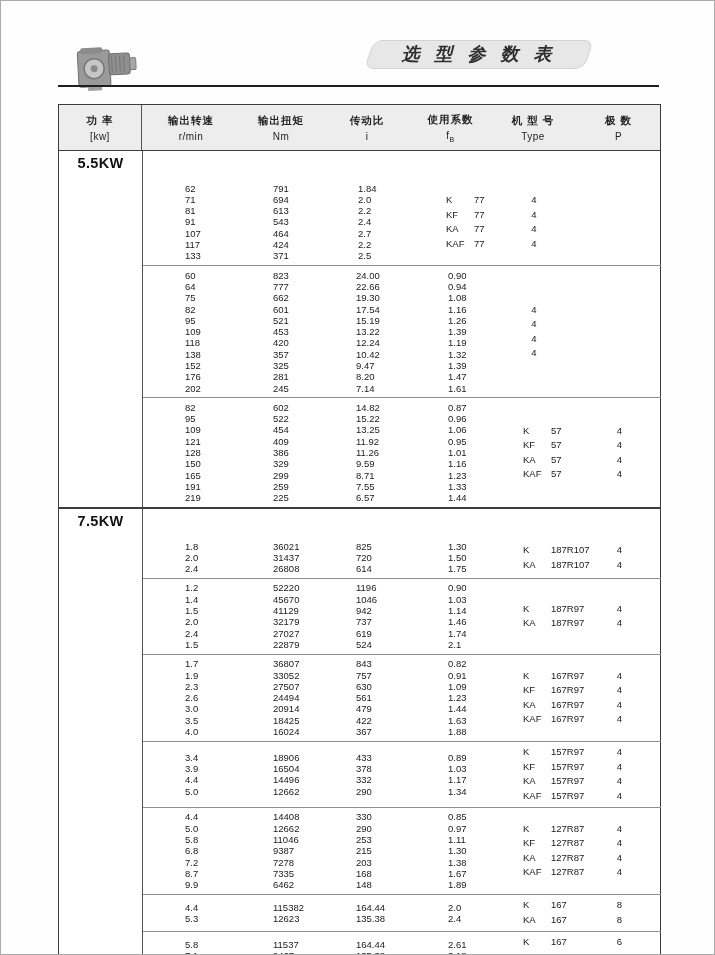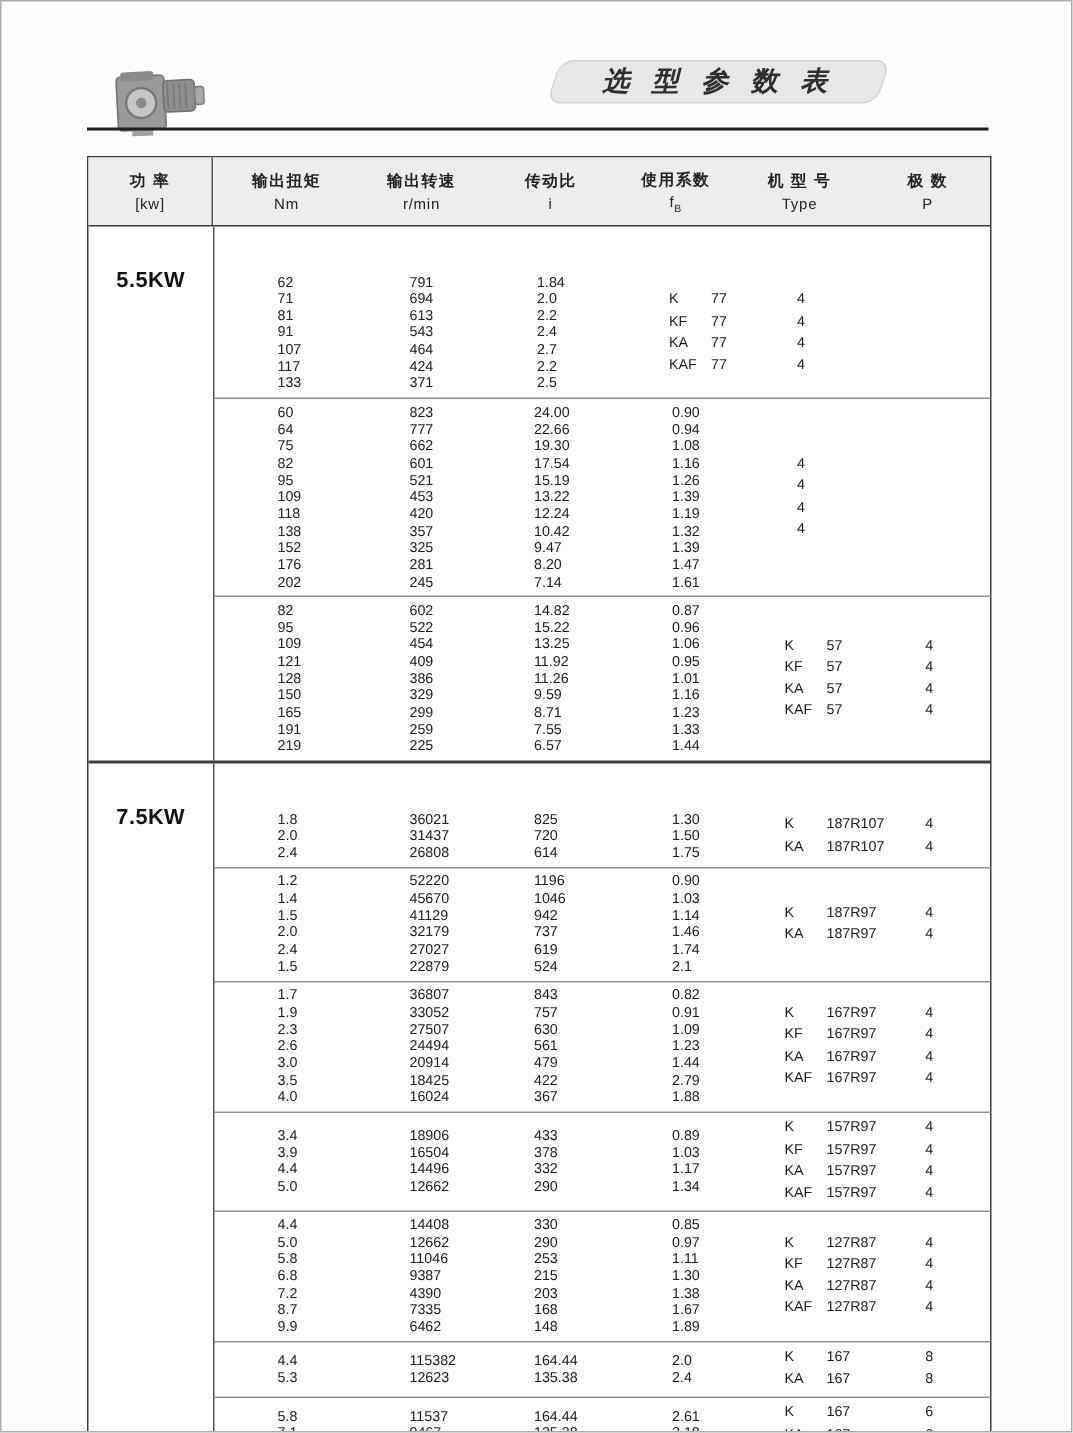--- a/index.html
+++ b/index.html
@@ -37,21 +37,21 @@
   }
   .th{display:flex;flex-direction:column;justify-content:center;align-items:center;gap:3px;}
   .th-power{border-right:1px solid #555;}
   .th1{font-size:10.5px;font-weight:600;letter-spacing:1px;color:#222;}
   .th2{font-size:10px;color:#222;letter-spacing:0.5px;}
   .th2 sub{font-size:7px;}
   .sec{display:flex;}
   .sec + .sec{border-top:2px solid #3c3c3c;}
   .pcol{width:83px;border-right:1px solid #555;flex:none;}
   .plabel{
-    padding-top:28px;text-align:center;
+    padding-top:4px;text-align:center;
     font-size:14.5px;font-weight:bold;letter-spacing:0.3px;color:#111;
   }
   .bcol{width:518px;flex:none;margin-top:28px;}
   .blk{display:grid;grid-template-columns:98px 82px 90px 77px 88px 83px;}
   .blk + .blk{border-top:1px solid #8f8f8f;}
   .cell{display:flex;flex-direction:column;justify-content:center;box-sizing:border-box;}
   .v{line-height:11.3px;font-size:9.5px;white-space:nowrap;}
   .c-rpm{padding-left:42px;}
   .c-nm{padding-left:32px;}
   .c-i{padding-left:33px;}
@@ -90,26 +90,26 @@
   <div class="hrule"></div>
 
   <div class="table">
 
     <div class="thead">
       <div class="th th-power">
         <div class="th1">功  率</div>
         <div class="th2">[kw]</div>
       </div>
       <div class="th">
+        <div class="th1">输出转速</div>
+        <div class="th2">r/min</div>
+      </div>
+      <div class="th">
         <div class="th1">输出扭矩</div>
         <div class="th2">Nm</div>
-      </div>
-      <div class="th">
-        <div class="th1">输出转速</div>
-        <div class="th2">r/min</div>
       </div>
       <div class="th">
         <div class="th1">传动比</div>
         <div class="th2">i</div>
       </div>
       <div class="th">
         <div class="th1">使用系数</div>
         <div class="th2"><span>f</span><sub>B</sub></div>
       </div>
       <div class="th">
@@ -393,21 +393,21 @@
                 <div class="v">479</div>
                 <div class="v">422</div>
                 <div class="v">367</div>
               </div>
               <div class="cell c-fb">
                 <div class="v">0.82</div>
                 <div class="v">0.91</div>
                 <div class="v">1.09</div>
                 <div class="v">1.23</div>
                 <div class="v">1.44</div>
-                <div class="v">2.79</div>
+                <div class="v">1.63</div>
                 <div class="v">1.88</div>
               </div>
               <div class="cell c-type">
                 <div class="mrow"><span class="mprefix">K</span><span class="mcode">167R97</span></div>
                 <div class="mrow"><span class="mprefix">KF</span><span class="mcode">167R97</span></div>
                 <div class="mrow"><span class="mprefix">KA</span><span class="mcode">167R97</span></div>
                 <div class="mrow"><span class="mprefix">KAF</span><span class="mcode">167R97</span></div>
               </div>
               <div class="cell c-p">
                 <div class="mv">4</div>
@@ -462,21 +462,21 @@
                 <div class="v">6.8</div>
                 <div class="v">7.2</div>
                 <div class="v">8.7</div>
                 <div class="v">9.9</div>
               </div>
               <div class="cell c-nm">
                 <div class="v">14408</div>
                 <div class="v">12662</div>
                 <div class="v">11046</div>
                 <div class="v">9387</div>
-                <div class="v">4390</div>
+                <div class="v">7278</div>
                 <div class="v">7335</div>
                 <div class="v">6462</div>
               </div>
               <div class="cell c-i">
                 <div class="v">330</div>
                 <div class="v">290</div>
                 <div class="v">253</div>
                 <div class="v">215</div>
                 <div class="v">203</div>
                 <div class="v">168</div>

